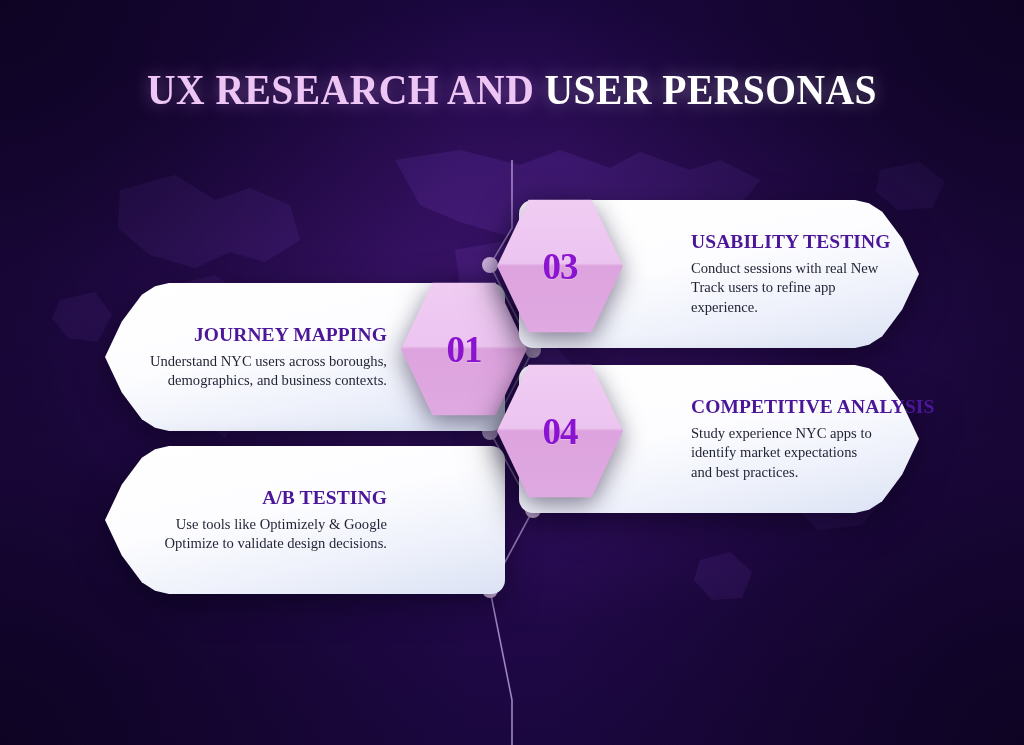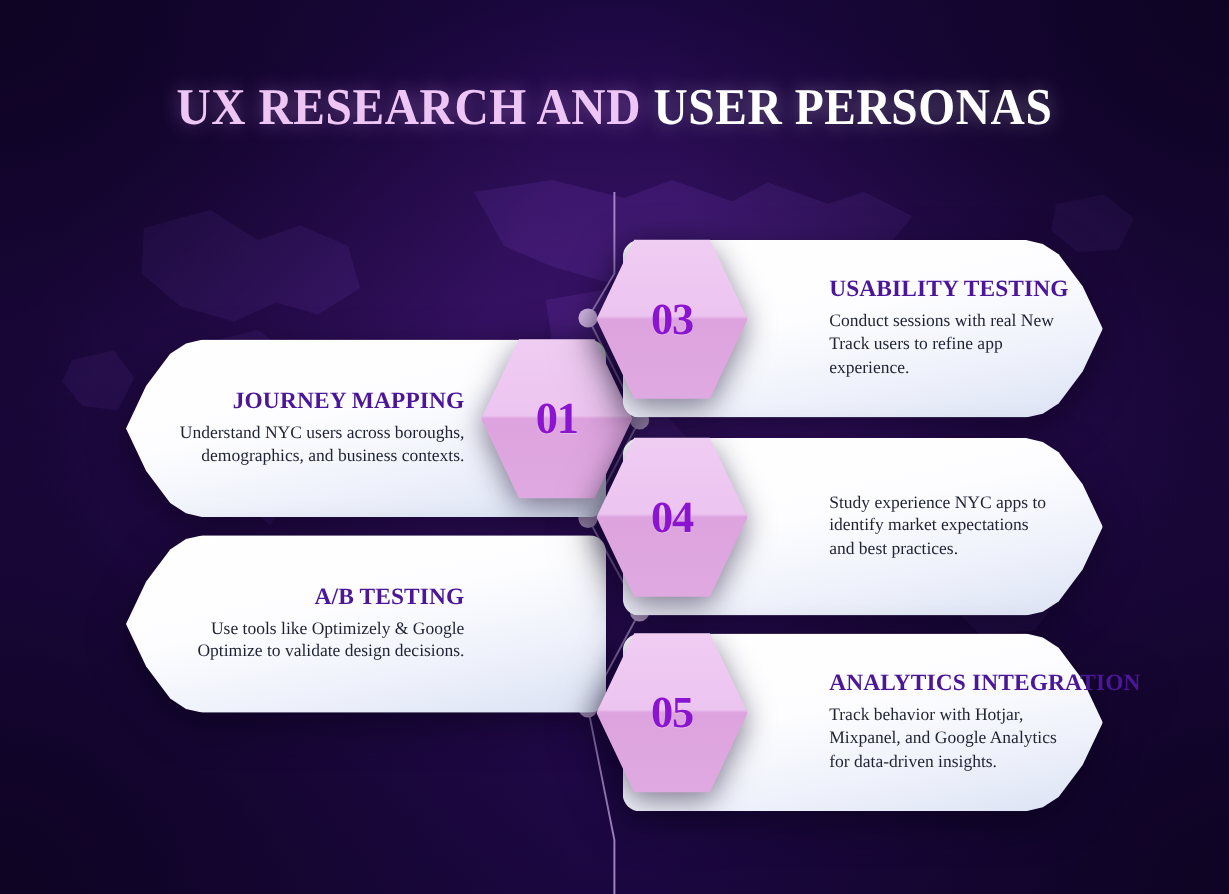--- a/index.html
+++ b/index.html
@@ -231,33 +231,23 @@
     </div>
     <div class="hex">
       <div class="hex-shape"></div>
       <div class="hex-num">03</div>
     </div>
   </div>
 
   <div class="card right" style="left:519px; top:365px; width:400px;">
     <div class="card-body"></div>
     <div class="card-text">
+      <div class="card-title">COMPETITIVE ANALYSIS</div>
       <div class="card-desc">Study experience NYC apps to identify market expectations and best practices.</div>
     </div>
     <div class="hex">
       <div class="hex-shape"></div>
       <div class="hex-num">04</div>
     </div>
   </div>
 
-  <div class="card right" style="left:519px; top:528px; width:400px;">
-    <div class="card-body"></div>
-    <div class="card-text">
-      <div class="card-title">ANALYTICS INTEGRATION</div>
-      <div class="card-desc">Track behavior with Hotjar, Mixpanel, and Google Analytics for data-driven insights.</div>
-    </div>
-    <div class="hex">
-      <div class="hex-shape"></div>
-      <div class="hex-num">05</div>
-    </div>
-  </div>
 
 </div>
 
 </body></html>

